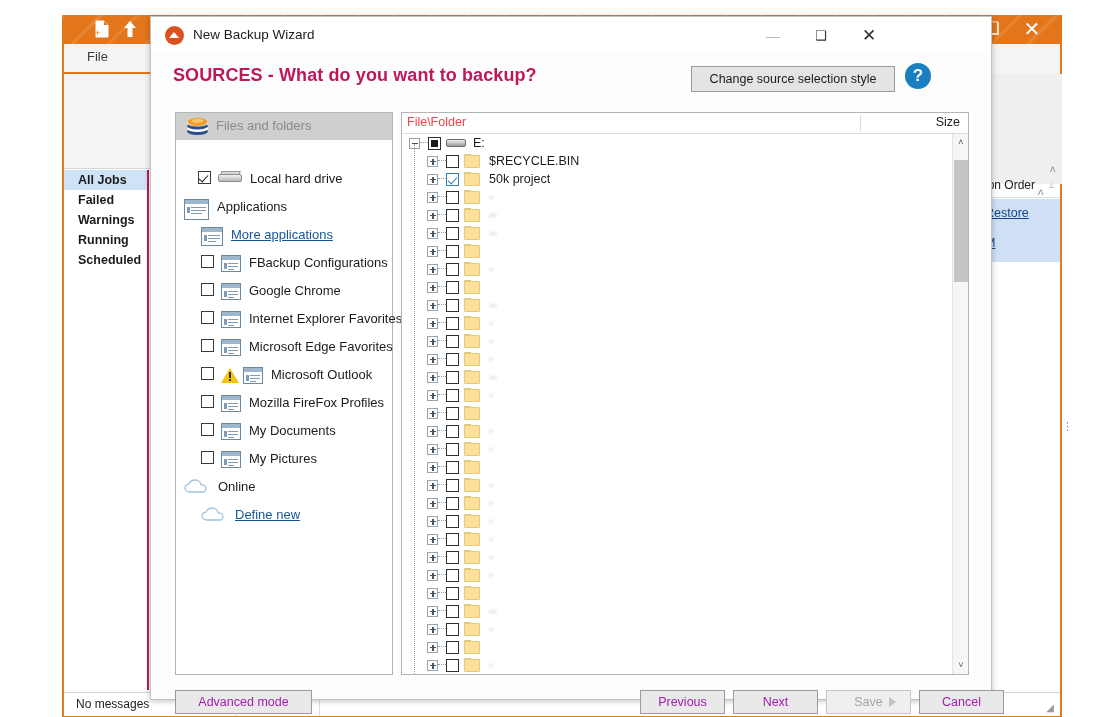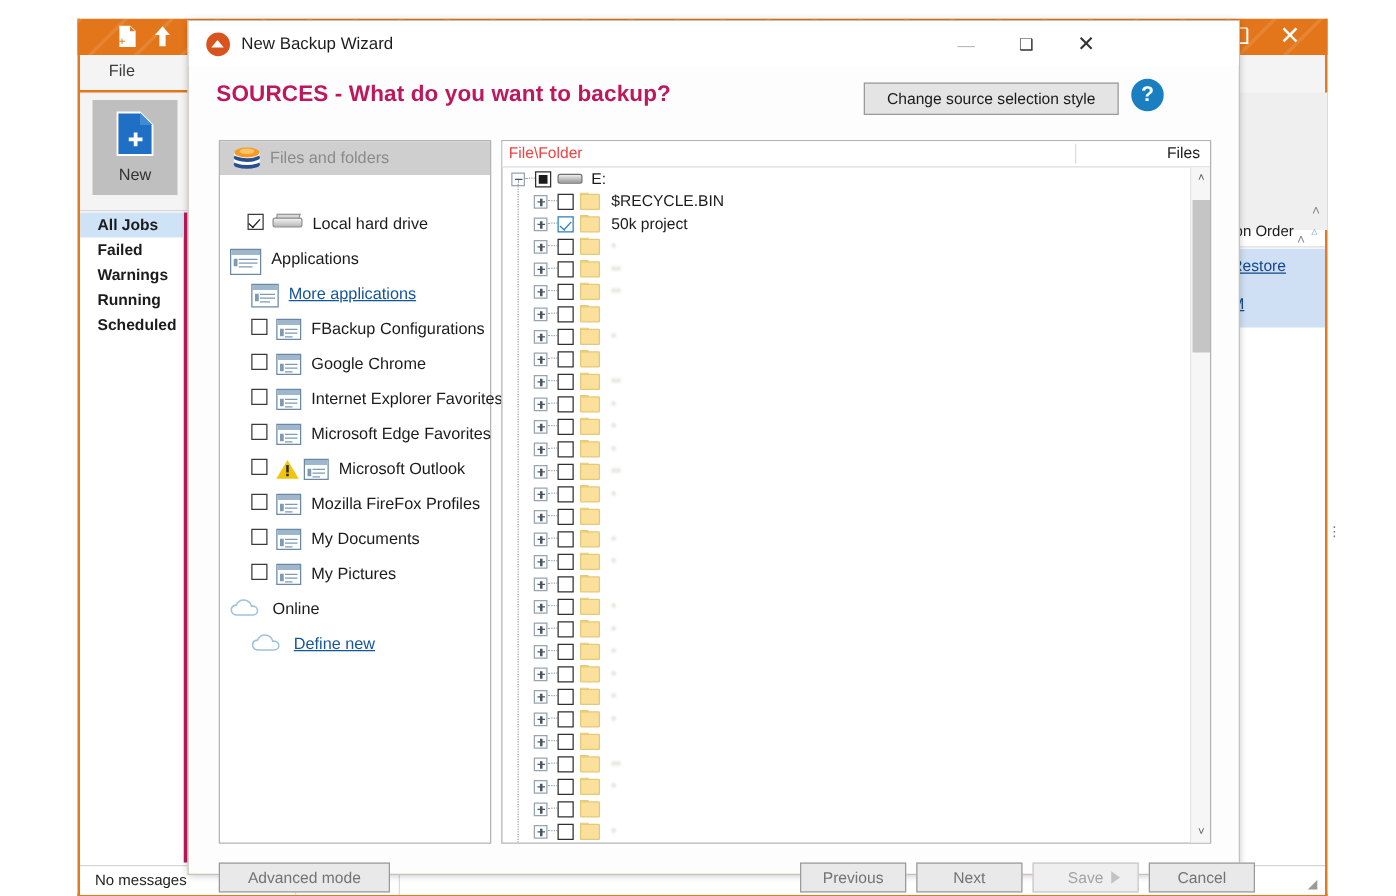--- a/index.html
+++ b/index.html
@@ -31,21 +31,21 @@
   #tab-file{position:absolute;left:23px;top:5px;font-size:13px;color:#3b3b3b;}
   #ribbon-underline{position:absolute;left:0;top:28px;width:175px;height:2px;background:#e3761b;}
   #btn-new{position:absolute;left:10px;top:36px;width:68px;height:76px;background:#bfbfbf;
            display:flex;flex-direction:column;align-items:center;justify-content:flex-start;padding-top:8px;box-sizing:border-box;}
   #btn-new .glyph{width:34px;height:38px;}
   #btn-new .lbl{font-size:13px;color:#333;margin-top:6px;}
   #btn-prop{position:absolute;left:104px;top:112px;font-size:13px;color:#333;}
   #bg-ribbon-rightbox{position:absolute;left:870px;top:30px;width:128px;height:110px;background:#efefef;}
   #ribbon-collapse{position:absolute;right:16px;top:142px;color:#888;font-size:11px;}
 
-  #bg-leftnav{position:absolute;left:64px;top:170px;width:83px;height:520px;background:#ffffff;border-right:5px solid #be185d;}
+  #bg-leftnav{position:absolute;left:64px;top:170px;width:83px;height:520px;background:#ffffff;border-right:2px solid #be185d;}
   .navitem{font-size:12.5px;font-weight:bold;color:#1b1b1b;padding:3px 0 3px 14px;}
   .navitem.sel{background:#cfe3f7;}
 
   #bg-rightpanel{position:absolute;left:985px;top:170px;width:75px;height:120px;}
   #rp-head{position:absolute;left:0;top:5px;width:75px;height:22px;border-bottom:1px solid #dcdcdc;}
   #rp-head .t{position:absolute;left:0;top:3px;font-size:12px;color:#1b1b1b;}
   #rp-head .sortarrow{position:absolute;right:6px;top:4px;font-size:10px;color:#9cb4cc;}
   #rp-sel{position:absolute;left:0;top:29px;width:75px;height:63px;background:#cfe0f4;}
   #rp-restore{position:absolute;left:0;top:36px;font-size:12.5px;color:#15478a;text-decoration:underline;}
   #rp-m{position:absolute;left:0;top:66px;font-size:12.5px;color:#15478a;text-decoration:underline;}
@@ -128,21 +128,21 @@
   .vline{position:absolute;width:1px;border-left:1px dotted #9aa4ad;}
 
   
   #tree-sb{position:absolute;right:0;top:21px;width:16px;height:540px;background:#f6f6f6;border-left:1px solid #e3e3e3;box-sizing:border-box;}
   #sb-up,#sb-dn{position:absolute;left:0;width:16px;height:17px;text-align:center;line-height:17px;font-size:9px;color:#585858;}
   #sb-up{top:0;}
   #sb-dn{bottom:0;}
   #sb-thumb{position:absolute;left:1px;top:26px;width:14px;height:122px;background:#c5c5c5;}
 
   
-  .fbtn{position:absolute;height:24px;background:#e9e9e9;border:1px solid #9a9a9a;font-size:12.5px;color:#737373;
+  .fbtn{position:absolute;height:24px;background:#e9e9e9;border:1px solid #9a9a9a;font-size:12.5px;color:#a21caf;
         cursor:pointer;font-family:"Liberation Sans",sans-serif;}
   #btn-advanced{left:24px;top:673px;width:137px;}
   #btn-previous{left:489px;top:673px;width:85px;}
   #btn-next{left:582px;top:673px;width:85px;}
   #btn-save{left:675px;top:673px;width:85px;color:#a4a4a4;background:#efefef;border-color:#c6c6c6;}
   #btn-save .arrow{position:absolute;right:14px;top:6px;width:0;height:0;border-top:5px solid transparent;border-bottom:5px solid transparent;border-left:7px solid #c2c2c2;}
   #btn-cancel{left:768px;top:673px;width:85px;}
 </style>
 </head>
 <body>
@@ -167,31 +167,20 @@
     </div>
     <div id="bg-tabstrip"></div>
     <div class="bg-ctrl" id="bg-max">❑</div>
     <div class="bg-ctrl" id="bg-close">✕</div>
   </div>
 
   <div id="bg-ribbon">
     <div id="bg-ribbon-tabs"></div>
     <div id="tab-file">File</div>
     <div id="ribbon-underline"></div>
-    <div id="btn-new">
-      <div class="glyph">
-        <svg width="34" height="38" viewBox="0 0 34 38">
-            <path d="M3 2h18l10 10v24H3z" fill="#1f6fc4" stroke="#ffffff" stroke-width="1.5"></path>
-            <path d="M21 2v10h10" fill="#3f8bd8"></path>
-            <rect x="12" y="22" width="11" height="3" fill="#fff"></rect>
-            <rect x="16" y="18" width="3" height="11" fill="#fff"></rect>
-          </svg>
-      </div>
-      <div class="lbl">New</div>
-    </div>
     <div id="btn-prop">Prop</div>
     <div id="bg-ribbon-rightbox"></div>
     <div id="ribbon-collapse">˄</div>
   </div>
 
   <div id="bg-leftnav">
     <div class="navitem sel">All Jobs</div>
     <div class="navitem">Failed</div>
     <div class="navitem">Warnings</div>
     <div class="navitem">Running</div>
@@ -387,21 +376,21 @@
             </svg>
         </div>
         <div class="sp-lbl link">Define new</div>
       </div>
     </div>
 
     <div id="tree-panel">
       <div id="tree-head">
         <span class="c1">File\Folder</span>
         <span class="divider"></span>
-        <span class="c2">Files</span>
+        <span class="c2">Size</span>
       </div>
 
       <div id="tree-body">
 
         <div class="trow" style="padding-left:7px;">
           <div class="texp">
               <span class="h"></span>
             </div>
           <div class="tdots"></div>
           <div class="tcb partial"></div>

